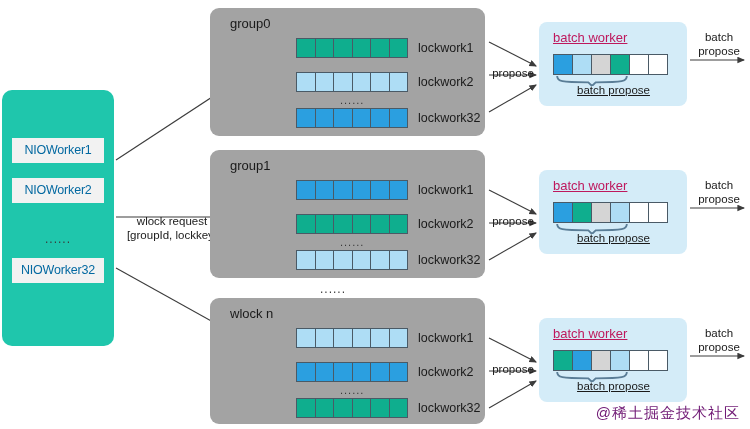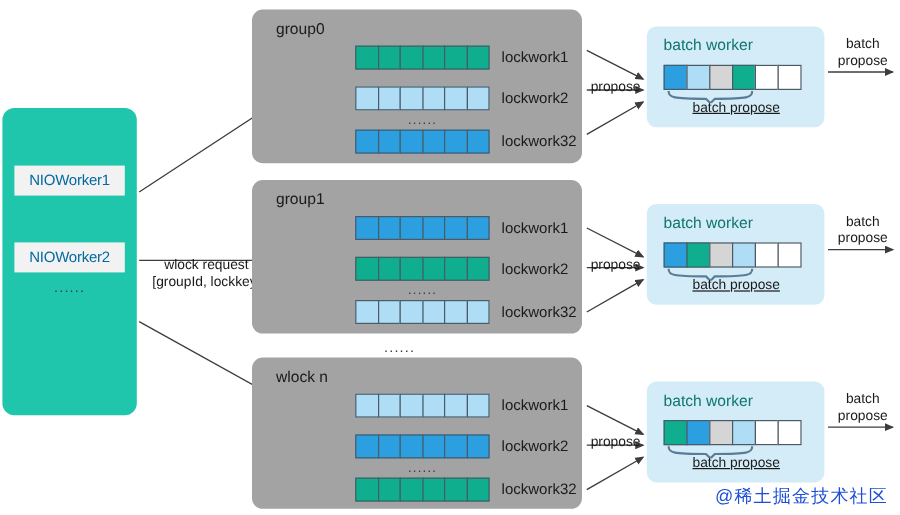--- a/index.html
+++ b/index.html
@@ -32,21 +32,21 @@
     width: 92px;
     height: 25px;
     background: #f2f2f2;
     color: #0369a1;
     font-size: 12.5px;
     line-height: 25px;
     text-align: center;
     letter-spacing: -0.2px;
   }
   #nio-item-0 { top: 48px; }
-  #nio-item-1 { top: 112px; }
+  #nio-item-1 { top: 88px; }
   #nio-item-2 { top: 168px; }
   #nio-dots {
     position: absolute;
     left: 0; top: 142px; width: 112px;
     text-align: center;
     color: #3a3a3a;
     font-size: 12px;
     letter-spacing: 1px;
   }
 
@@ -109,21 +109,22 @@
     background: #d4ecf8;
     border-radius: 8px;
   }
   #bw-box-0 { top: 22px; }
   #bw-box-1 { top: 170px; }
   #bw-box-2 { top: 318px; }
   .bw-title {
     position: absolute;
     left: 14px; top: 8px;
     font-size: 13px;
-    color: #0f766e;
+    color: #be185d;
+    text-decoration: underline;
   }
   .bw-cells {
     position: absolute;
     left: 14px; top: 32px;
     display: flex;
   }
   .bw-cell {
     width: 20px; height: 21px;
     border: 1px solid #4a5a66;
     box-sizing: border-box;
@@ -161,21 +162,21 @@
     left: 320px; top: 282px;
     font-size: 12px;
     color: #3a3a3a;
     letter-spacing: 1px;
   }
 
   #watermark {
     position: absolute;
     right: 10px; bottom: 6px;
     font-size: 15px;
-    color: #1d4ed8;
+    color: #701a75;
     letter-spacing: 1px;
     white-space: nowrap;
   }
 
   svg.overlay {
     position: absolute;
     left: 0; top: 0;
     width: 750px; height: 429px;
     pointer-events: none;
   }
@@ -214,20 +215,21 @@
       <line x1="690" y1="60" x2="744" y2="60" marker-end="url(#arrow)"></line>
       <line x1="690" y1="208" x2="744" y2="208" marker-end="url(#arrow)"></line>
       <line x1="690" y1="356" x2="744" y2="356" marker-end="url(#arrow)"></line>
     </g>
   </svg>
 
   <div class="abs" id="nio-panel">
     <div class="nio-item" id="nio-item-0">NIOWorker1</div>
     <div class="nio-item" id="nio-item-1">NIOWorker2</div>
     <div id="nio-dots">......</div>
+    <div class="nio-item" id="nio-item-2">NIOWorker32</div>
   </div>
 
   <div class="lbl" style="left:128px; top:214px; width:88px;">wlock request</div>
   <div class="lbl" style="left:124px; top:228px; width:96px;">[groupId, lockkey]</div>
 
   <div class="lbl" style="left:210px; top:214px; width:92px;">lockkey.hashcode</div>
   <div class="lbl" style="left:210px; top:228px; width:92px;">%workcount</div>
 
   <div class="lbl lbl-propose" style="left:490px; top:66px; width:46px;">propose</div>
   <div class="lbl lbl-propose" style="left:490px; top:214px; width:46px;">propose</div>

